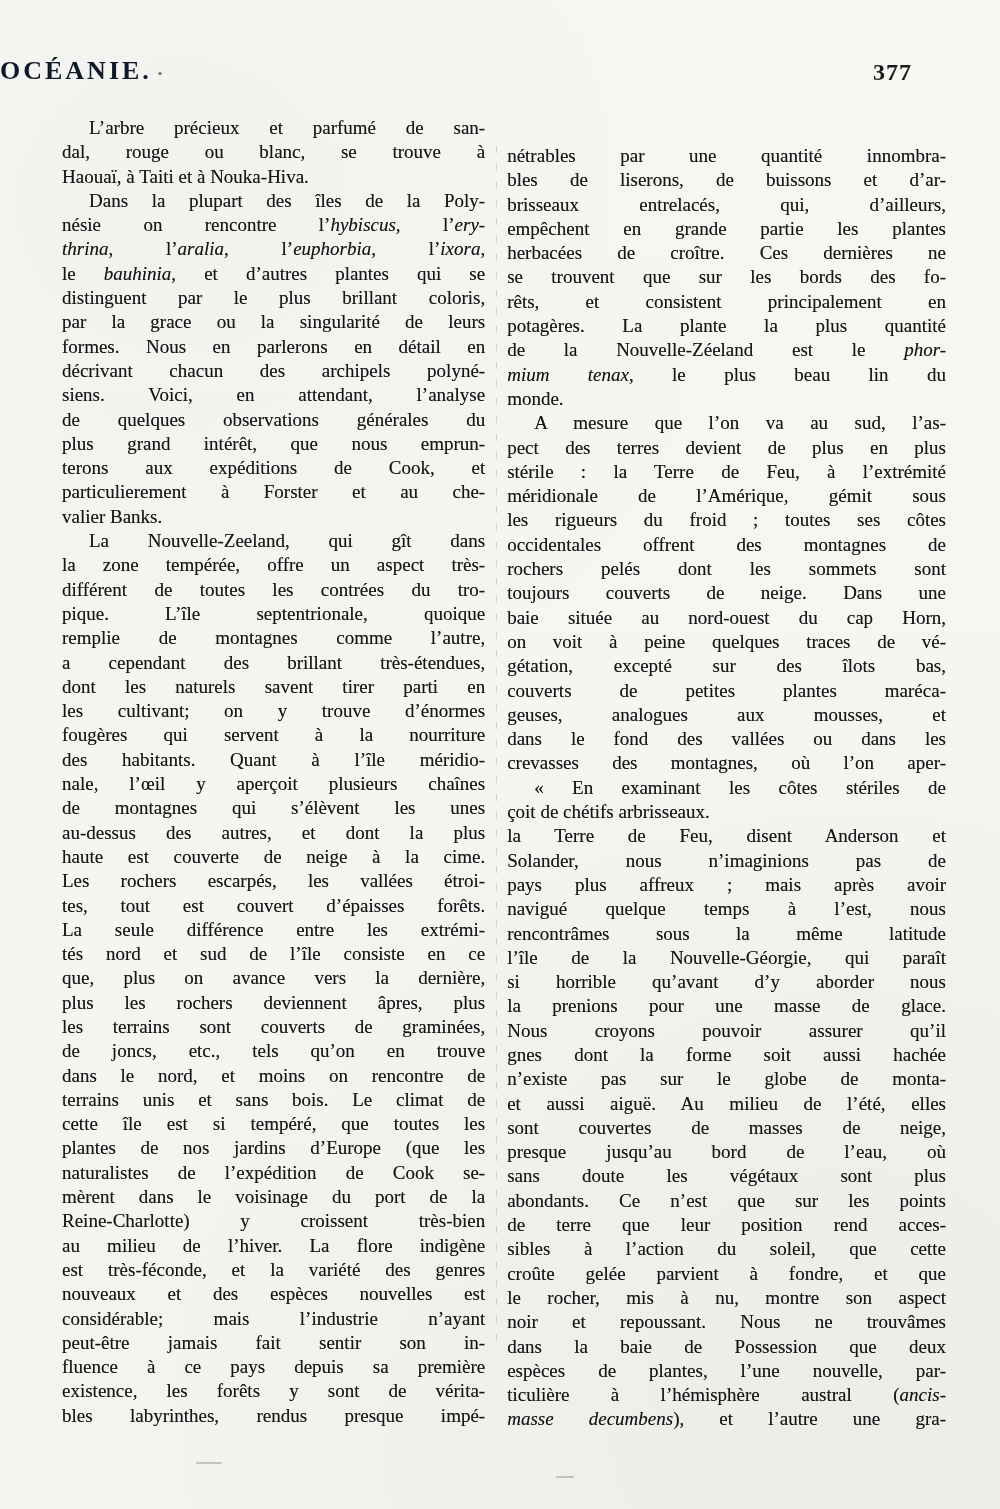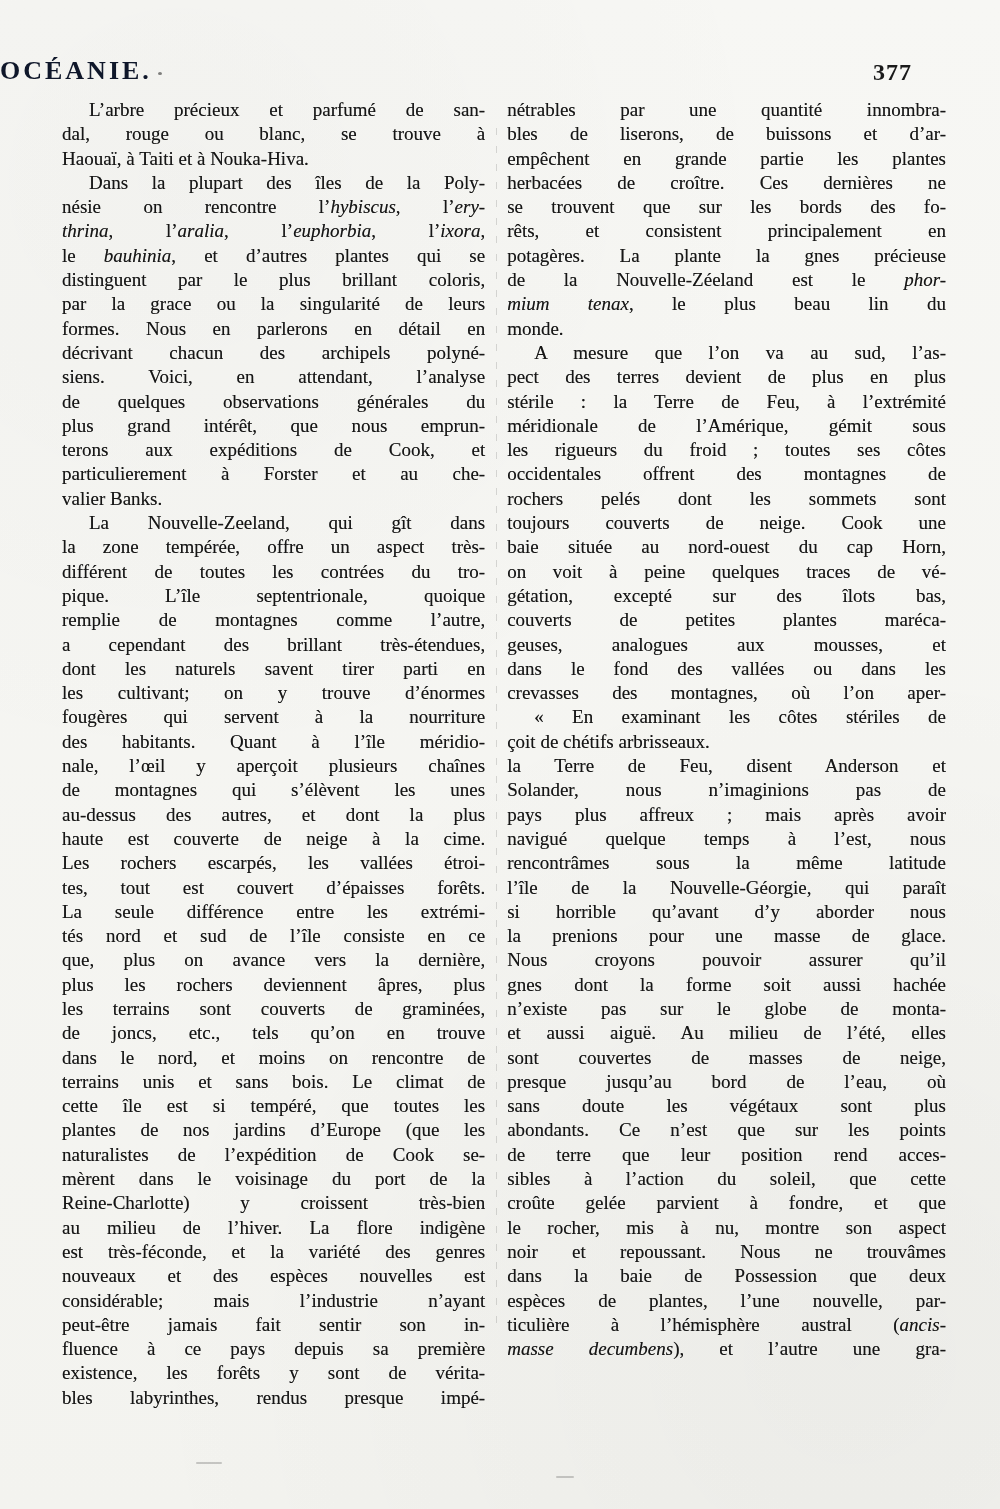--- a/index.html
+++ b/index.html
@@ -16,25 +16,25 @@
   .page-header{position:absolute;top:56px;left:0;right:0;height:34px;}
   .running-title{
     position:absolute;left:0;right:0;text-align:left;
     font-size:26px;font-weight:700;letter-spacing:3px;color:#0f172a;
   }
   .page-number{
     position:absolute;right:88px;top:3px;
     font-size:24px;font-weight:700;color:#1a1a1a;letter-spacing:1px;
   }
   .columns{
-    position:absolute;top:98px;left:62px;right:54px;
+    position:absolute;top:116px;left:62px;right:54px;
     display:flex;align-items:stretch;
   }
   .col{width:432px;}
-  .col.right{width:448px;}
+  .col.right{width:448px;margin-top:28px;}
   .col-rule{
     width:1px;margin:30px 10px 80px 11px;
     background:repeating-linear-gradient(
       to bottom, rgba(40,40,40,0.16) 0 7px, transparent 7px 18px);
   }
   .line{
     height:24.3px;line-height:24.3px;font-size:19px;
     text-align:justify;text-align-last:justify;
     white-space:normal;overflow:visible;
     text-shadow:0 0 0.5px rgba(20,20,20,0.5);
@@ -107,36 +107,37 @@
       <div class="line">considérable; mais l’industrie n’ayant</div>
       <div class="line">peut-être jamais fait sentir son in-</div>
       <div class="line">fluence à ce pays depuis sa première</div>
       <div class="line">existence, les forêts y sont de vérita-</div>
       <div class="line">bles labyrinthes, rendus presque impé-</div>
     </div>
   <div class="col-rule"></div>
   <div class="col right" id="col-right">
       <div class="line">nétrables par une quantité innombra-</div>
       <div class="line">bles de liserons, de buissons et d’ar-</div>
+      <div class="line">brisseaux entrelacés, qui, d’ailleurs,</div>
       <div class="line">empêchent en grande partie les plantes</div>
       <div class="line">herbacées de croître. Ces dernières ne</div>
       <div class="line">se trouvent que sur les bords des fo-</div>
       <div class="line">rêts, et consistent principalement en</div>
-      <div class="line">potagères. La plante la gnes précieuse</div>
+      <div class="line">potagères. La plante la plus quantité</div>
       <div class="line">de la Nouvelle-Zéeland est le <i>phor-</i></div>
       <div class="line"><i>mium tenax</i>, le plus beau lin du</div>
       <div class="line endline">monde.</div>
       <div class="line indent">A mesure que l’on va au sud, l’as-</div>
       <div class="line">pect des terres devient de plus en plus</div>
       <div class="line">stérile : la Terre de Feu, à l’extrémité</div>
       <div class="line">méridionale de l’Amérique, gémit sous</div>
       <div class="line">les rigueurs du froid ; toutes ses côtes</div>
       <div class="line">occidentales offrent des montagnes de</div>
       <div class="line">rochers pelés dont les sommets sont</div>
-      <div class="line">toujours couverts de neige. Cook une</div>
+      <div class="line">toujours couverts de neige. Dans une</div>
       <div class="line">baie située au nord-ouest du cap Horn,</div>
       <div class="line">on voit à peine quelques traces de vé-</div>
       <div class="line">gétation, excepté sur des îlots bas,</div>
       <div class="line">couverts de petites plantes maréca-</div>
       <div class="line">geuses, analogues aux mousses, et</div>
       <div class="line">dans le fond des vallées ou dans les</div>
       <div class="line">crevasses des montagnes, où l’on aper-</div>
       <div class="line indent">« En examinant les côtes stériles de</div>
       <div class="line endline">çoit de chétifs arbrisseaux.</div>
       <div class="line">la Terre de Feu, disent Anderson et</div>

